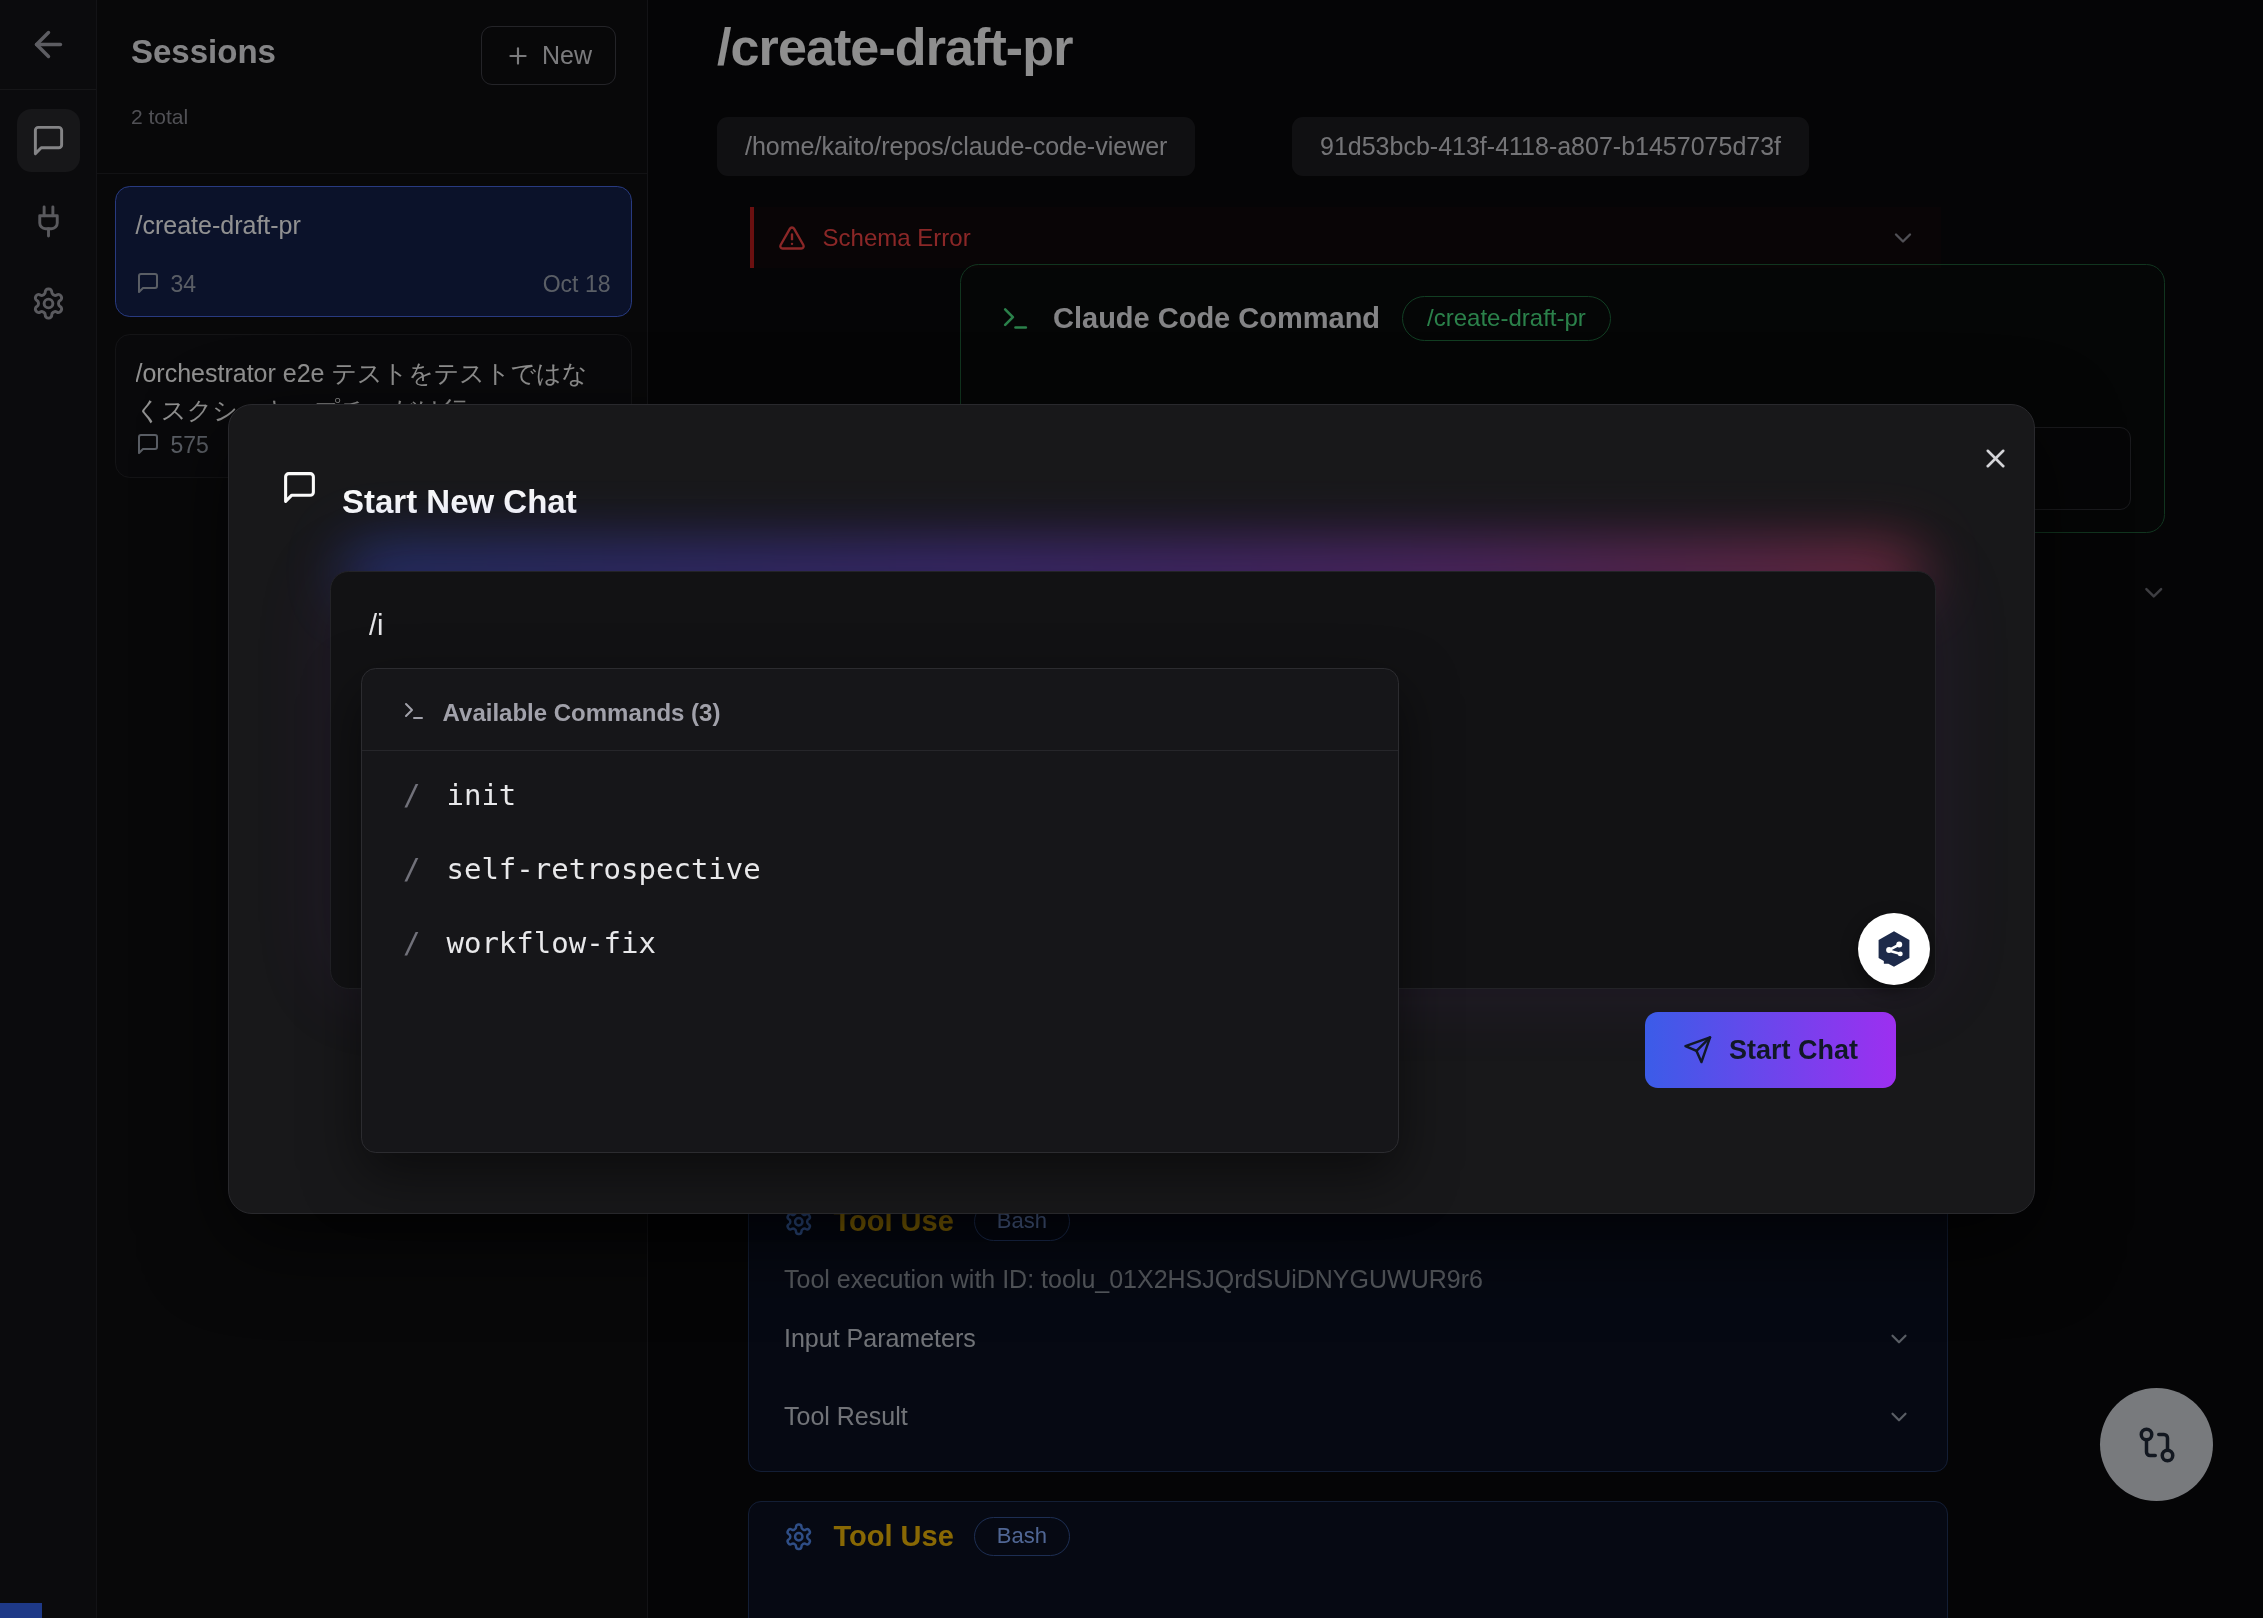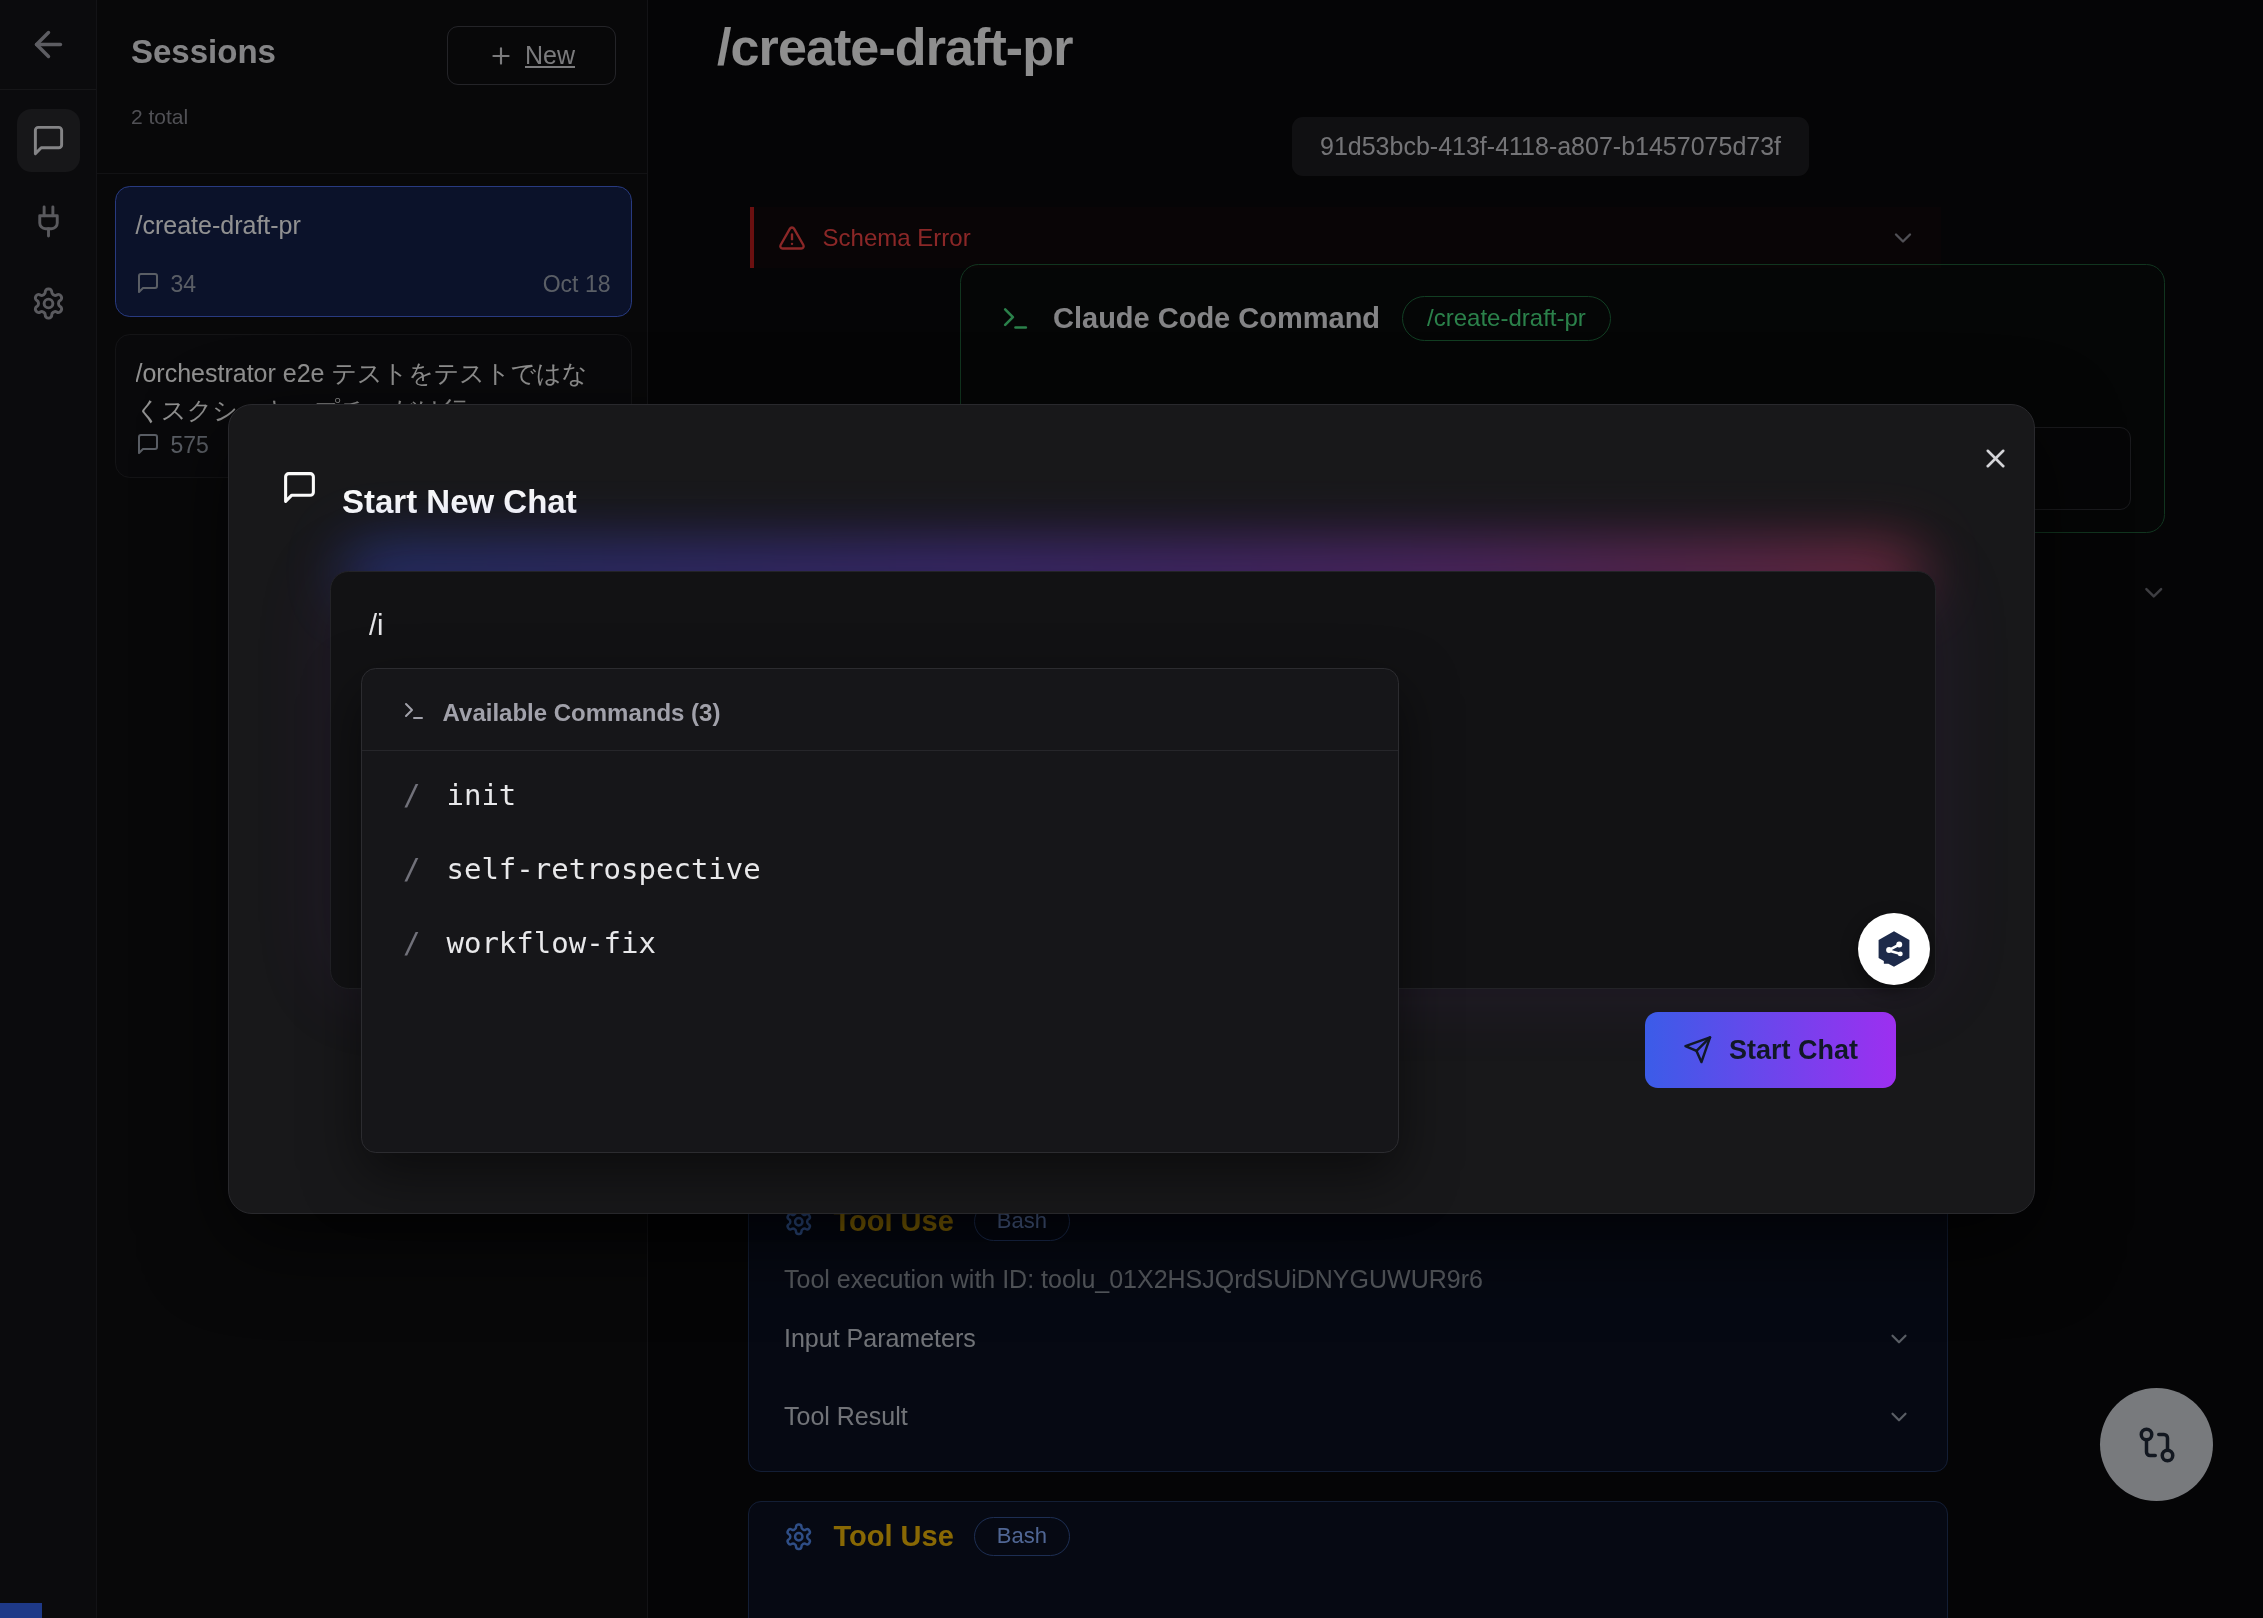--- a/index.html
+++ b/index.html
@@ -22,24 +22,24 @@
     display:flex; align-items:center; justify-content:center; color:#a1a1aa; }
   .nav-btn { width:63px; height:63px; border-radius:14.8px; margin:18.5px auto 16.6px;
     display:flex; align-items:center; justify-content:center; color:#9b9ba3; }
   .nav-btn.active { background:#28282c; color:#e4e4e7; }
 
   
   .panel { position:absolute; left:97px; top:0; width:551px; height:100%;
     background:#0e0e10; border-right:0.9px solid #222226; }
   .panel-header { position:relative; height:174px; border-bottom:0.9px solid #202024; }
   .panel-title { position:absolute; left:34px; top:33px; font-size:33px; font-weight:700; color:#e4e4e7; }
-  .new-btn { position:absolute; right:31px; top:26px; height:59px; padding:0 40px;
+  .new-btn { position:absolute; right:31px; top:26px; height:59px; padding:0 23px;
     display:flex; align-items:center; gap:11px;
     border:0.9px solid #3f3f46; border-radius:11px; background:transparent;
-    color:#d4d4d8; font-size:25px;text-decoration:underline; }
+    color:#d4d4d8; font-size:25px; }
   .panel-total { position:absolute; left:34px; top:105px; font-size:21px; color:#8b8b93; }
 
   .session-card { position:absolute; left:17.5px; width:517px; border-radius:14.8px; padding:20px; }
   .session-card.active { top:186px; height:131px; border:1.8px solid #4565dc; background:#131f49; }
   .session-card.plain  { top:334px; height:144px; border:0.9px solid #232327; background:#111113; }
   .session-title { font-size:25px; color:#fafafa; line-height:37px; }
   .clamp2 { display:-webkit-box; -webkit-line-clamp:2; -webkit-box-orient:vertical; overflow:hidden; }
   .session-meta { position:absolute; left:20px; right:20px; bottom:18.5px;
     display:flex; justify-content:space-between; align-items:center;
     color:#9ca3af; font-size:23px; }
@@ -212,20 +212,21 @@
                 <path d="M21 15a2 2 0 0 1-2 2H7l-4 4V5a2 2 0 0 1 2-2h14a2 2 0 0 1 2 2z"></path>
               </svg>
           </span>
           <span>575</span>
         </span>
       </div>
     </div>
   </div>
 
   <div class="main-title">/create-draft-pr</div>
+  <div class="chip path">/home/kaito/repos/claude-code-viewer</div>
   <div class="chip sid">91d53bcb-413f-4118-a807-b1457075d73f</div>
 
   <div class="schema-row">
     <span>
       <svg width="28" height="28" viewBox="0 0 24 24" fill="none" stroke="currentColor" stroke-width="2" stroke-linecap="round" stroke-linejoin="round">
           <path d="m21.73 18-8-14a2 2 0 0 0-3.48 0l-8 14A2 2 0 0 0 4 21h16a2 2 0 0 0 1.73-3Z"></path>
           <path d="M12 9v4"></path>
           <path d="M12 17h.01"></path>
         </svg>
     </span>

